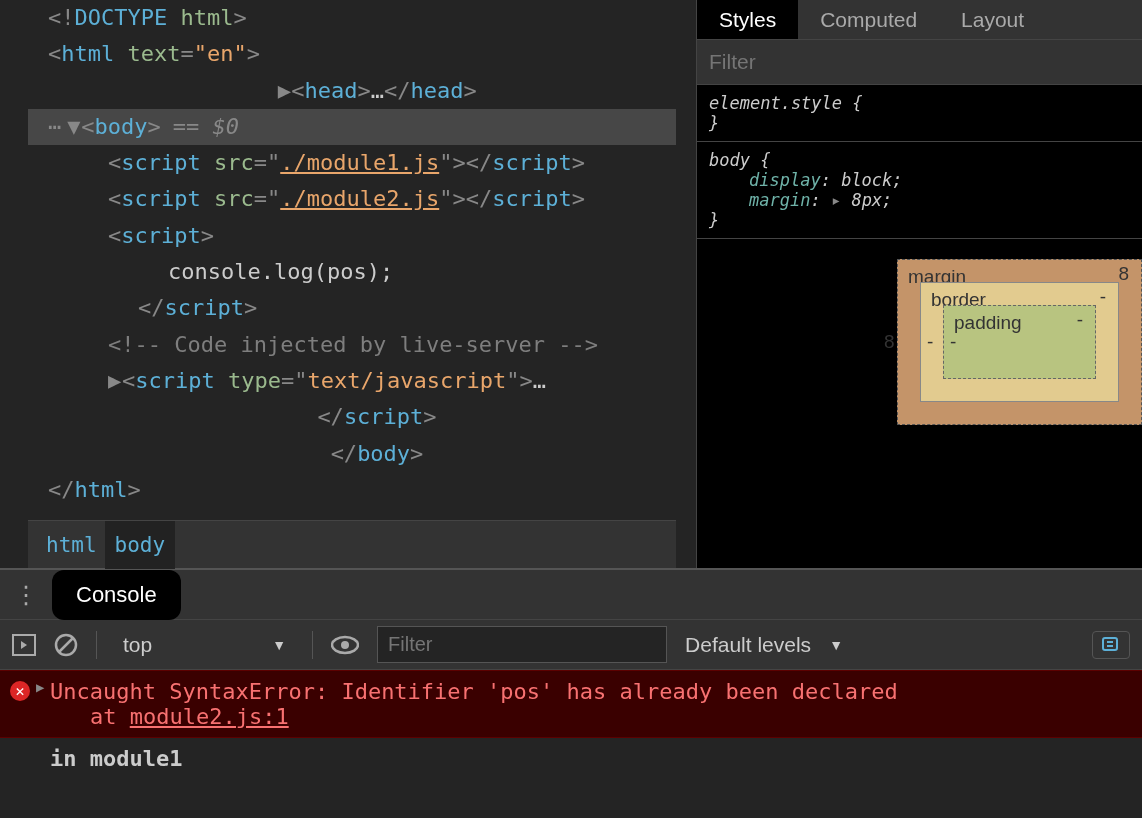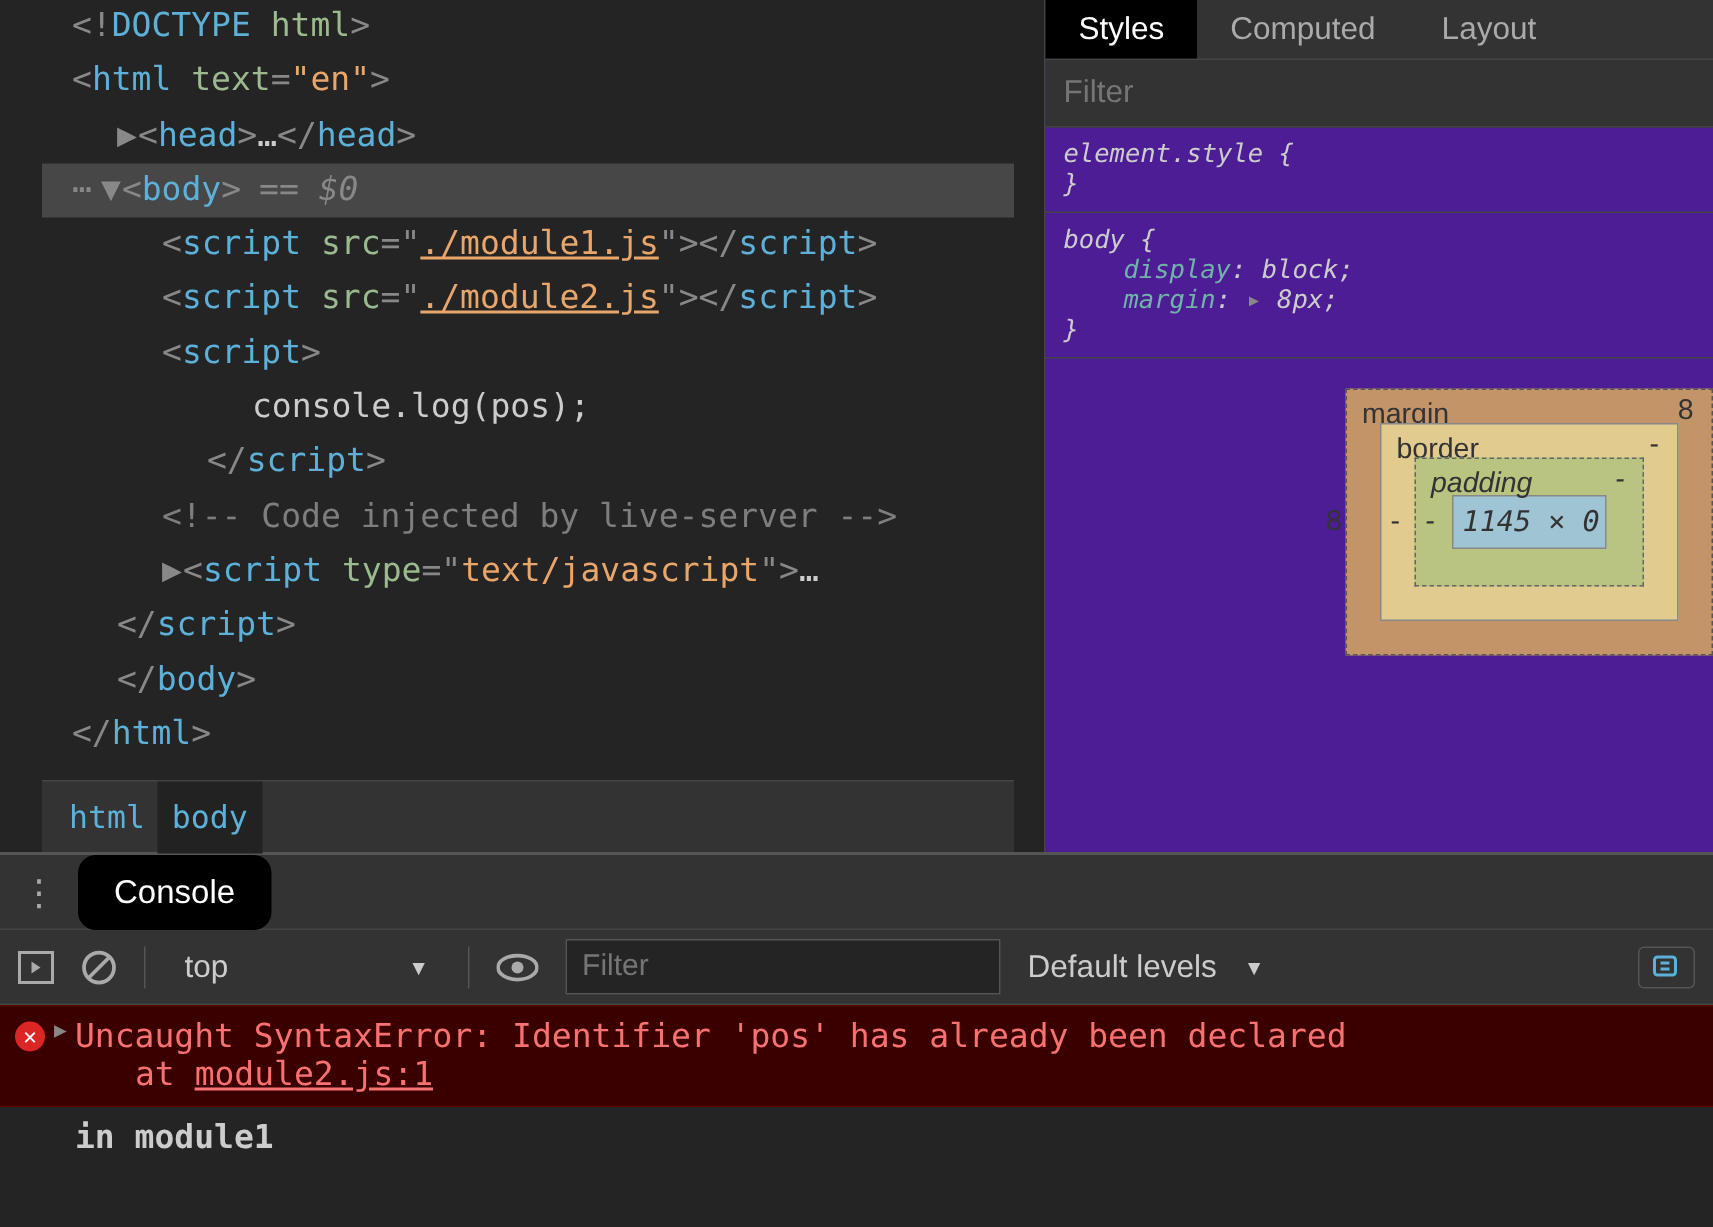--- a/index.html
+++ b/index.html
@@ -2,55 +2,55 @@
 <html><head>
 <meta charset="utf-8">
 <style>
 * { margin: 0; padding: 0; box-sizing: border-box; }
 body { font-family: Menlo, Consolas, monospace; background: #242424; color: #ccc; overflow: hidden; width: 1142px; height: 818px; }
 .top-panels { display: flex; height: 568px; }
 .elements-panel { width: 712px; background: #242424; display: flex; flex-direction: column; padding-left: 28px; }
 .dom-tree { flex: 1; padding: 0 0 0 20px; font-size: 22px; line-height: 1.65; overflow: hidden; }
 .dom-line { white-space: nowrap; }
 .indent-1 { padding-left: 0; }
-.indent-2 { padding-left: 30px; }
+.indent-2 { padding-left: 30px; text-align: center; }
 .indent-3 { padding-left: 60px; }
 .indent-4 { padding-left: 90px; }
 .indent-5 { padding-left: 120px; }
 .tag-bracket { color: #888; }
 .tag-name { color: #5db0d7; }
 .attr-name { color: #9bba8e; }
 .attr-value { color: #e9a66b; }
 .attr-link { color: #e9a66b; text-decoration: underline; }
 .comment { color: #7e7e7e; }
 .code-text { color: #ccc; }
 .ellipsis-char { color: #ccc; }
 .selected-row { background: #474747; display: flex; align-items: center; margin-left: -20px; padding-left: 20px; }
 .selected-row .dots { color: #888; margin-right: 6px; }
 .row-triangle { color: #888; display: inline-block; width: 14px; }
 .equals0 { color: #888; font-style: italic; margin-left: 12px; }
 .breadcrumb { background: #333; height: 48px; display: flex; align-items: center; padding: 0 10px; font-size: 21px; border-top: 1px solid #444; }
 .breadcrumb-item { color: #5db0d7; padding: 0 8px; }
 .breadcrumb-item.active { background: #222; color: #5db0d7; padding: 12px 10px; }
-.styles-panel { flex: 1; background: #4c1d95; display: flex; flex-direction: column; border-left: 1px solid #444; margin-left: 20px; }
+.styles-panel { flex: 1; background: #000000; display: flex; flex-direction: column; border-left: 1px solid #444; margin-left: 20px; }
 .styles-tabs { display: flex; background: #333; height: 40px; border-bottom: 1px solid #444; }
 .styles-tab { padding: 8px 22px; font-size: 21px; color: #aaa; font-family: -apple-system, sans-serif; cursor: pointer; }
 .styles-tab.active { background: #000; color: #fff; }
 .filter-bar { padding: 10px 12px; background: #333; border-bottom: 1px solid #444; }
 .filter-input { background: transparent; border: none; color: #aaa; font-size: 21px; font-family: -apple-system, sans-serif; width: 100%; outline: none; }
 .style-section { padding: 8px 12px; font-size: 17px; font-family: Menlo, monospace; border-bottom: 1px solid #444; }
 .sel-text { color: #ccc; font-style: italic; }
 .css-prop { padding-left: 40px; }
 .css-prop-name { color: #6fb3a9; font-style: italic; }
 .css-prop-value { color: #ccc; font-style: italic; }
 .css-triangle { color: #888; }
 .box-model { padding: 20px 0 0 200px; position: relative; }
 .bm-margin { background: #c49469; border: 1px dashed #555; padding: 22px; position: relative; width: 245px; }
 .bm-border { background: #e2cb8f; border: 1px solid #888; padding: 22px; position: relative; }
-.bm-padding { background: #b8c480; border: 1px dashed #666; padding: 24px; position: relative; font-style: italic; }
+.bm-padding { background: #b8c480; border: 1px dashed #666; padding: 36px; position: relative; }
 .bm-content { background: #9fc4d4; border: 1px solid #888; padding: 6px; text-align: center; color: #333; font-size: 19px; white-space: nowrap; }
 .bm-label { position: absolute; top: 6px; left: 10px; font-size: 19px; color: #333; font-family: -apple-system, sans-serif; }
 .bm-val { position: absolute; font-size: 19px; color: #333; font-family: -apple-system, sans-serif; }
 .bm-top { top: 3px; right: 12px; }
 .bm-left { left: -14px; top: 50%; transform: translateY(-50%); }
 .bm-leftdash { left: 6px; top: 50%; transform: translateY(-50%); }
 .drawer { border-top: 2px solid #555; background: #242424; }
 .drawer-tabs { display: flex; align-items: center; background: #333; height: 50px; border-bottom: 1px solid #444; }
 .kebab { padding: 0 14px; color: #aaa; font-size: 24px; cursor: pointer; }
 .drawer-tab { padding: 12px 24px; font-size: 22px; color: #aaa; font-family: -apple-system, sans-serif; cursor: pointer; }
@@ -130,21 +130,20 @@
         <span class="bm-val bm-top">8</span>
         <span class="bm-val bm-left">8</span>
         <div class="bm-border">
           <span class="bm-label">border</span>
           <span class="bm-val bm-top">-</span>
           <span class="bm-val bm-leftdash">-</span>
           <div class="bm-padding">
             <span class="bm-label">padding</span>
             <span class="bm-val bm-top">-</span>
             <span class="bm-val bm-leftdash">-</span>
-            <div class="bm-content">1145 × 0</div>
           </div>
         </div>
       </div>
     </div>
   </div>
 </div>
 
 <div class="drawer">
   <div class="drawer-tabs">
     <div class="kebab">⋮</div>

